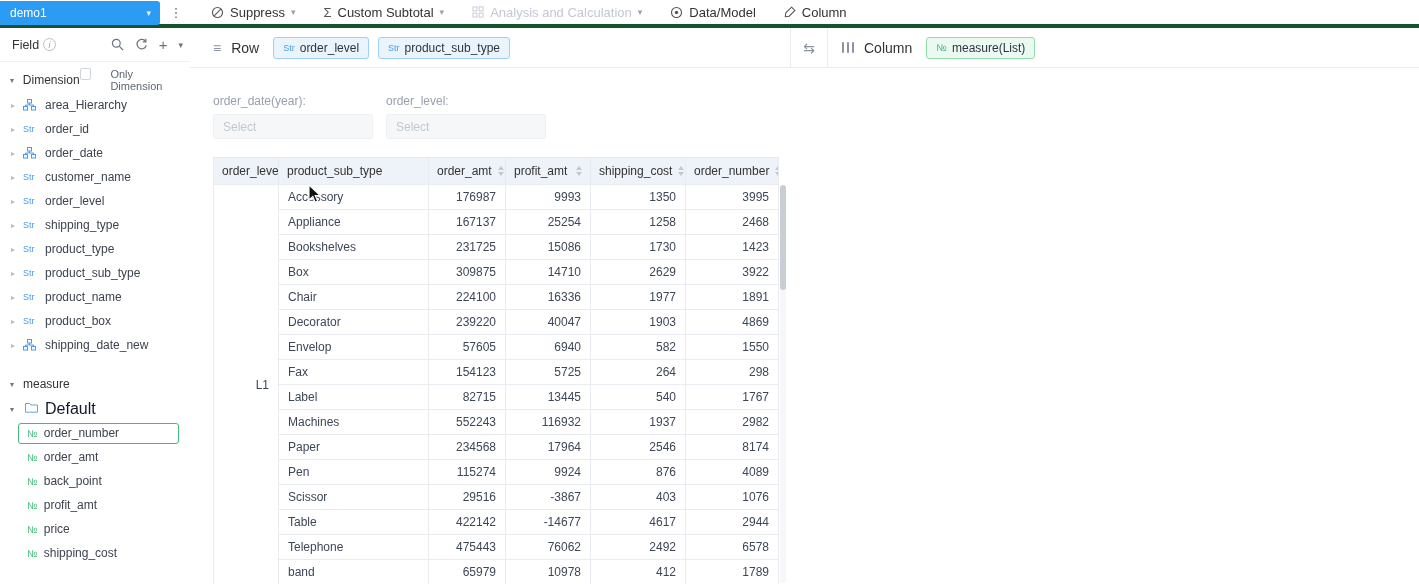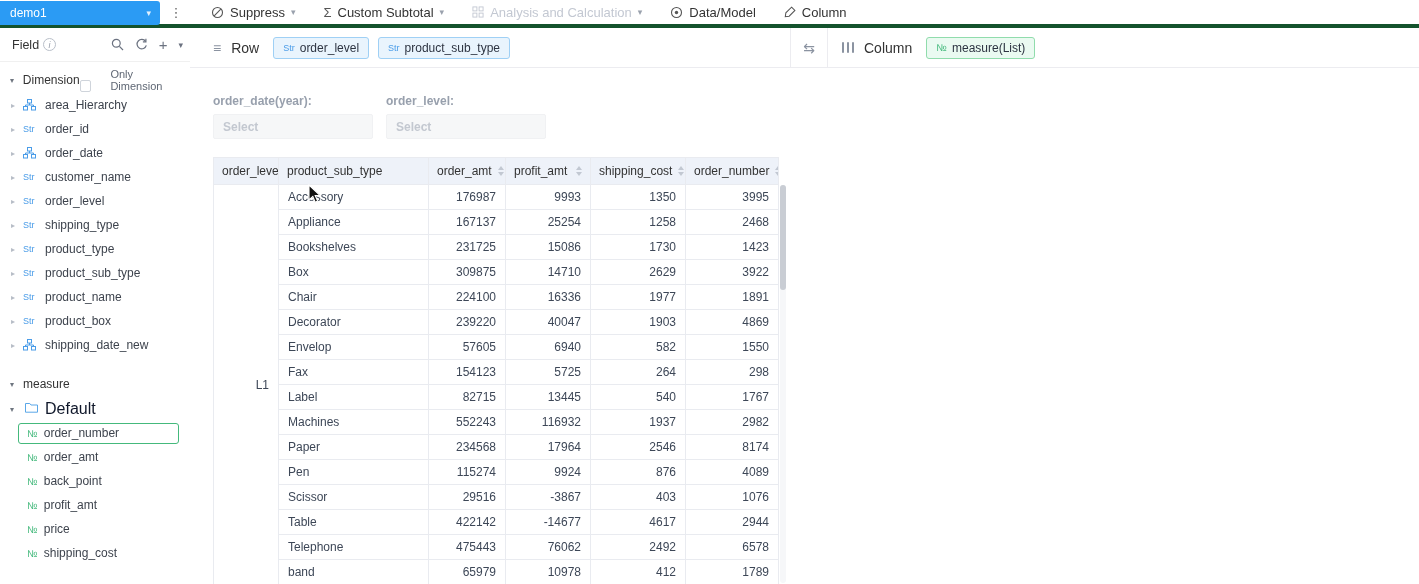--- a/index.html
+++ b/index.html
@@ -23,21 +23,21 @@
   .field-header { height:34px; display:flex; align-items:center; padding:0 16px 0 12px; border-bottom:1px solid #f0f0f0; }
   .field-title { font-size:12.5px; color:#333; }
   .info-icon { width:13px; height:13px; border:1px solid #b9bfc9; border-radius:50%; font-size:9px; font-style:italic; color:#9aa1ad; display:inline-flex; align-items:center; justify-content:center; margin-left:4px; }
   .fh-icons { margin-left:auto; display:flex; align-items:center; gap:11px; color:#6b7280; }
   .fh-icons svg { display:block; }
   .fh-plus { font-size:15px; line-height:1; cursor:pointer; }
   .fh-caret { font-size:9px; cursor:pointer; }
   .sec-header { height:26px; display:flex; align-items:center; padding:0 12px 0 10px; margin-top:5px; }
   .sec-arrow { font-size:8px; color:#6f7680; width:13px; cursor:pointer; }
   .sec-label { font-size:12px; color:#333; }
-  .only-dim { margin-left:auto; display:flex; align-items:flex-end; gap:19px; cursor:pointer; }
+  .only-dim { margin-left:auto; display:flex; align-items:flex-start; gap:19px; cursor:pointer; }
   .checkbox { width:12px; height:12px; border:1px solid #cfd4db; border-radius:2px; background:#fff; }
   .only-dim-label { font-size:11px; color:#5f6774; }
   .tree-item { height:24px; display:flex; align-items:center; padding-left:8px; gap:5px; cursor:pointer; }
   .tree-arrow { font-size:8px; color:#b6bcc6; width:10px; text-align:center; }
   .type-icon { width:17px; display:inline-flex; align-items:center; }
   .type-icon.str { font-size:9px; color:var(--str-blue,#4a9ce8); }
   .tree-label { font-size:12px; color:#3d434d; }
   .folder-row { height:24px; display:flex; align-items:center; padding-left:10px; gap:5px; cursor:pointer; }
   .folder-row .sec-arrow { width:10px; }
   .folder-label { font-size:16px; color:#0f172a; margin-left:2px; }
@@ -60,21 +60,21 @@
   .pill.blue { background:var(--pill-blue-bg,#e9f4fd); border:1px solid var(--pill-blue-border,#9fd0f5); }
   .pill.green { background:var(--pill-green-bg,#eafaf1); border:1px solid var(--pill-green-border,#90dcac); }
   .pill-type.str { font-size:9px; color:var(--str-blue,#4a9ce8); }
   .pill-type.num { font-size:10px; color:var(--measure-green,#44b97c); }
   .pill-label { color:#2d3442; }
   .swap-btn { width:38px; border-left:1px solid #ececf0; border-right:1px solid #ececf0; display:flex; align-items:center; justify-content:center; color:#8b93a1; font-size:14px; cursor:pointer; }
   .col-shelf { flex:1; display:flex; align-items:center; padding-left:14px; gap:10px; }
   .col-icon { display:inline-flex; gap:3px; align-items:center; }
   .col-icon i { display:block; width:2px; height:11px; background:#8b93a1; border-radius:1px; }
 
-  .filters { display:flex; gap:13px; padding:26px 0 0 23px;font-weight:bold; }
+  .filters { display:flex; gap:13px; padding:26px 0 0 23px; }
   .filter-label { font-size:12px; color:#98a0ad; margin-bottom:6px; }
   .filter-select { width:160px; height:25px; background:#f6f7f8; border:1px solid #f0f1f3; border-radius:2px; display:flex; align-items:center; padding:0 9px; cursor:pointer; }
   .filter-placeholder { color:#c3c8d0; font-size:12px; }
 
   .table-zone { position:relative; margin:18px 0 0 23px; width:580px; }
   table { border-collapse:collapse; table-layout:fixed; width:565px; }
   th,td { border:1px solid #e9ebf0; font-weight:normal; overflow:hidden; white-space:nowrap; }
   thead th { background:var(--table-header-bg,#eef2f9); height:27px; font-size:12px; color:#333; padding:0 8px; text-align:left; cursor:pointer; }
   .th-inner { display:flex; align-items:center; justify-content:space-between; }
   tbody td { height:25px; font-size:12px; color:#3d4757; padding:0 9px; background:#fff; }

